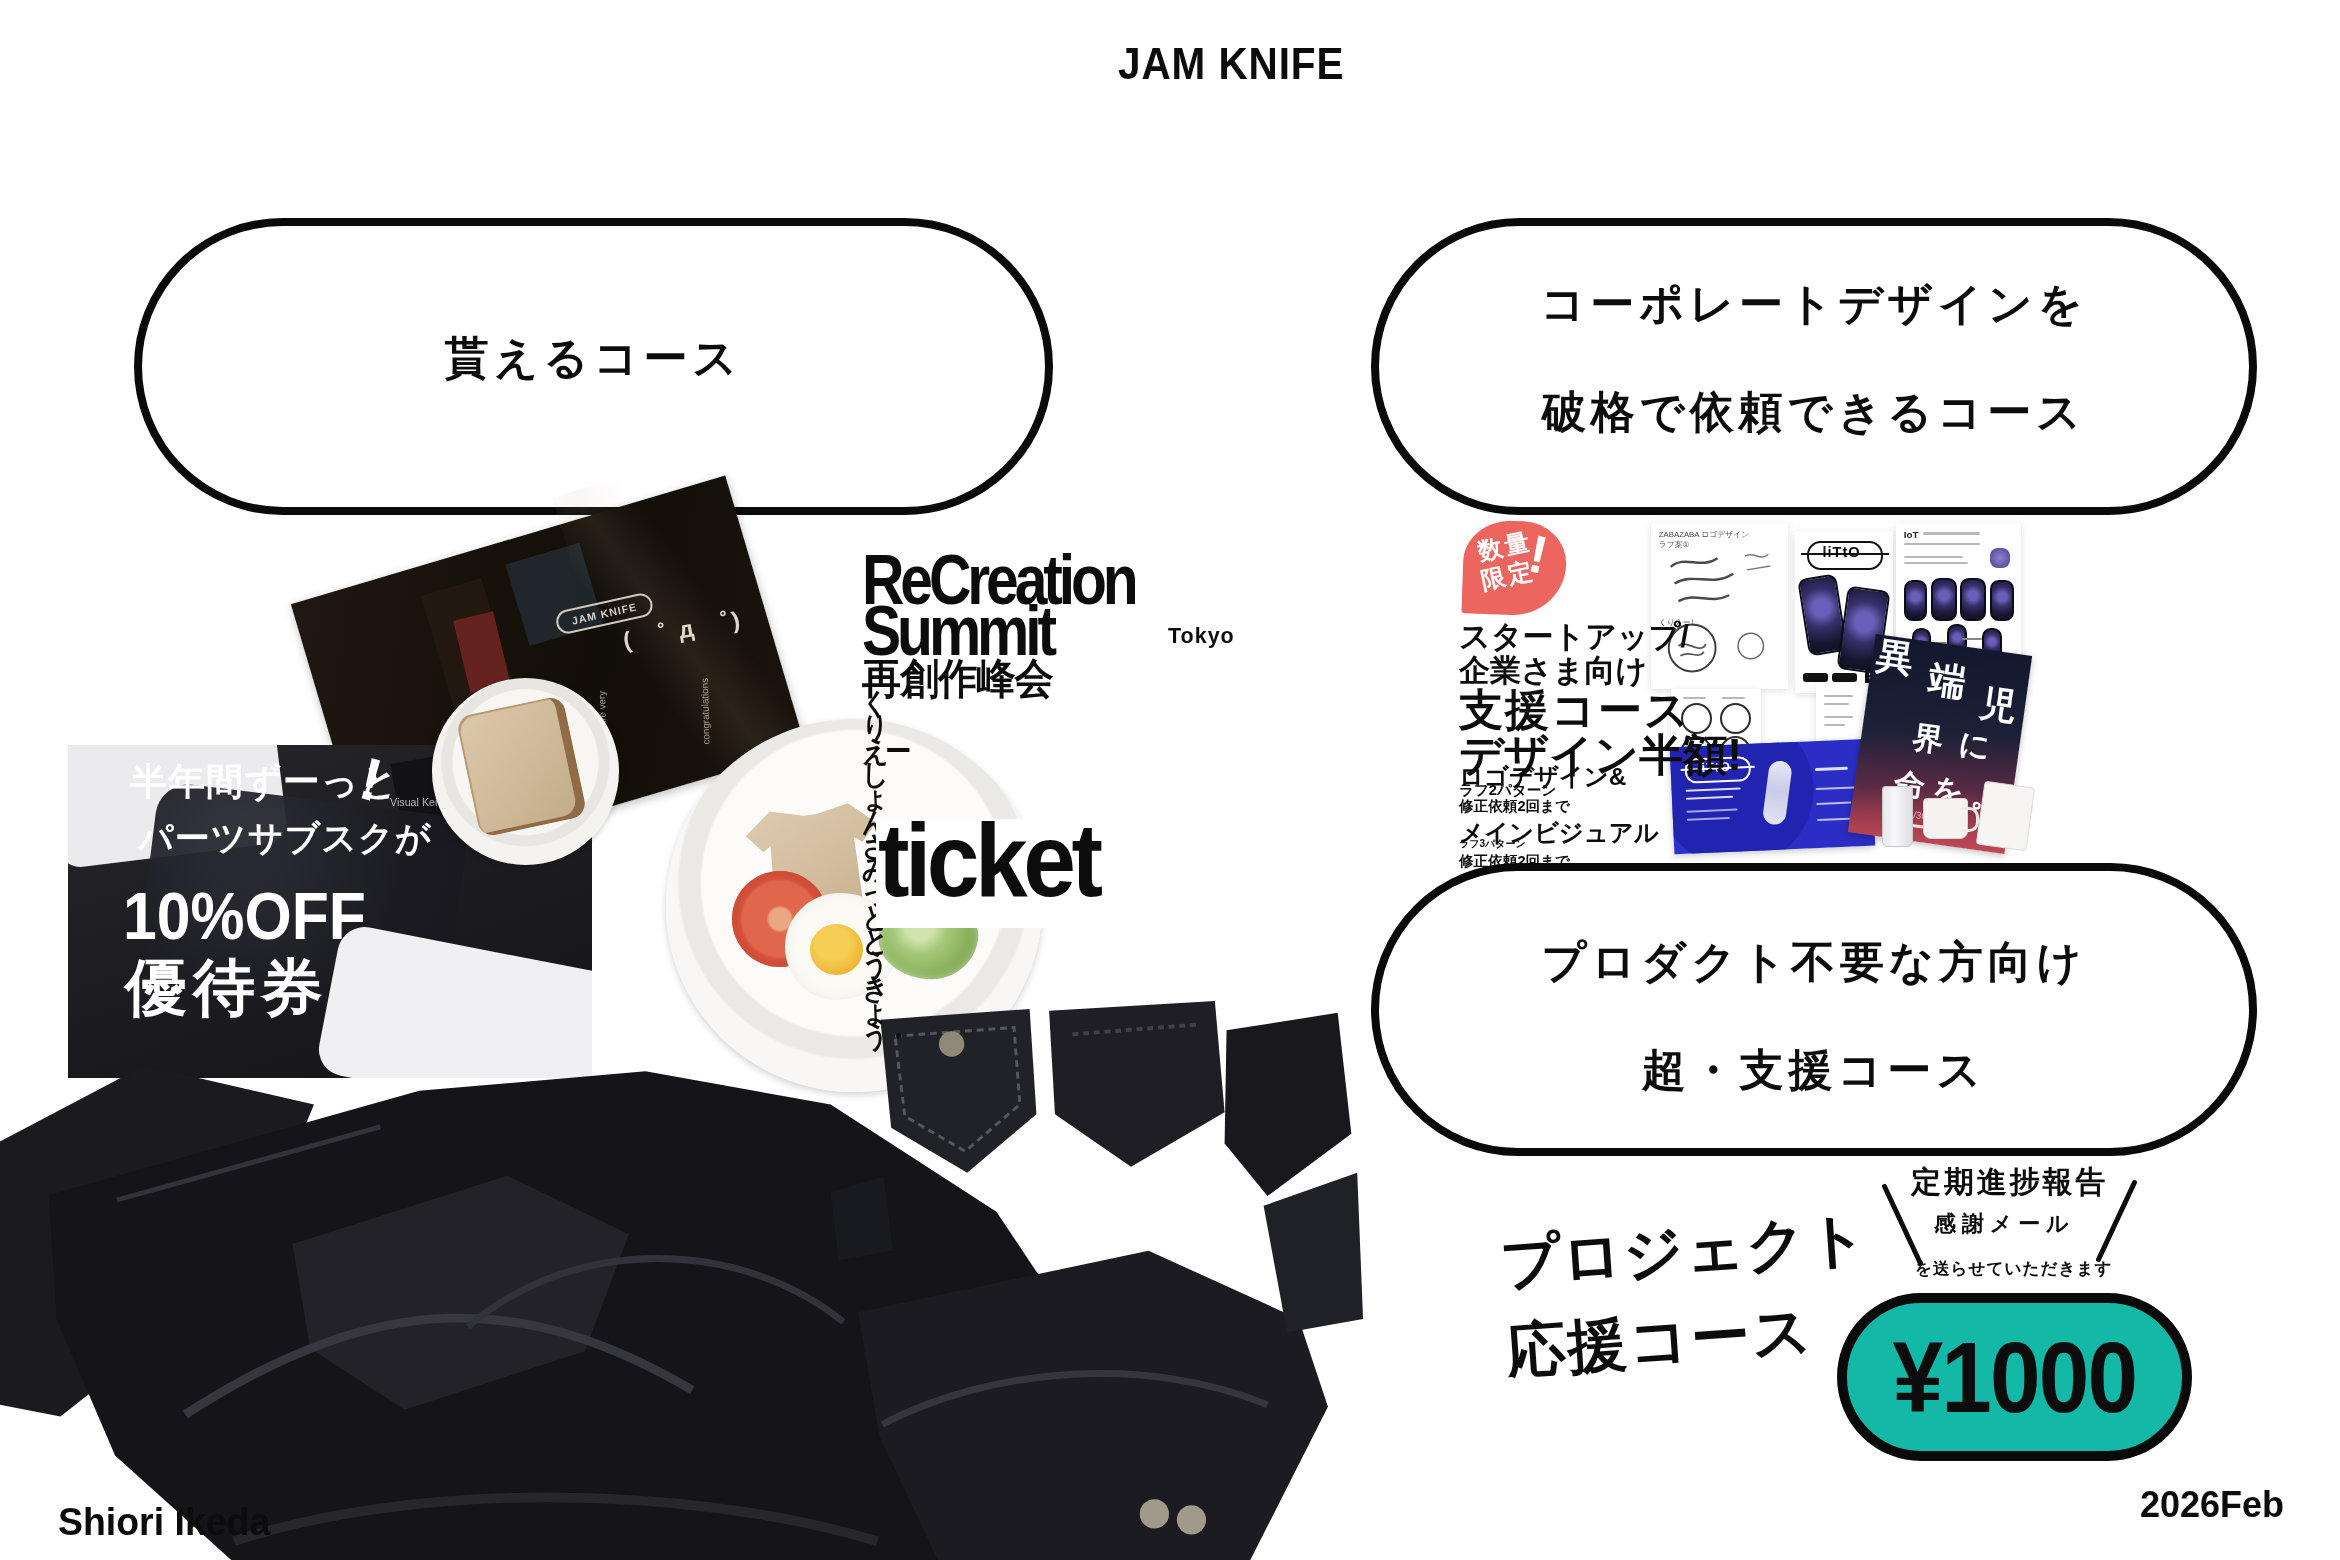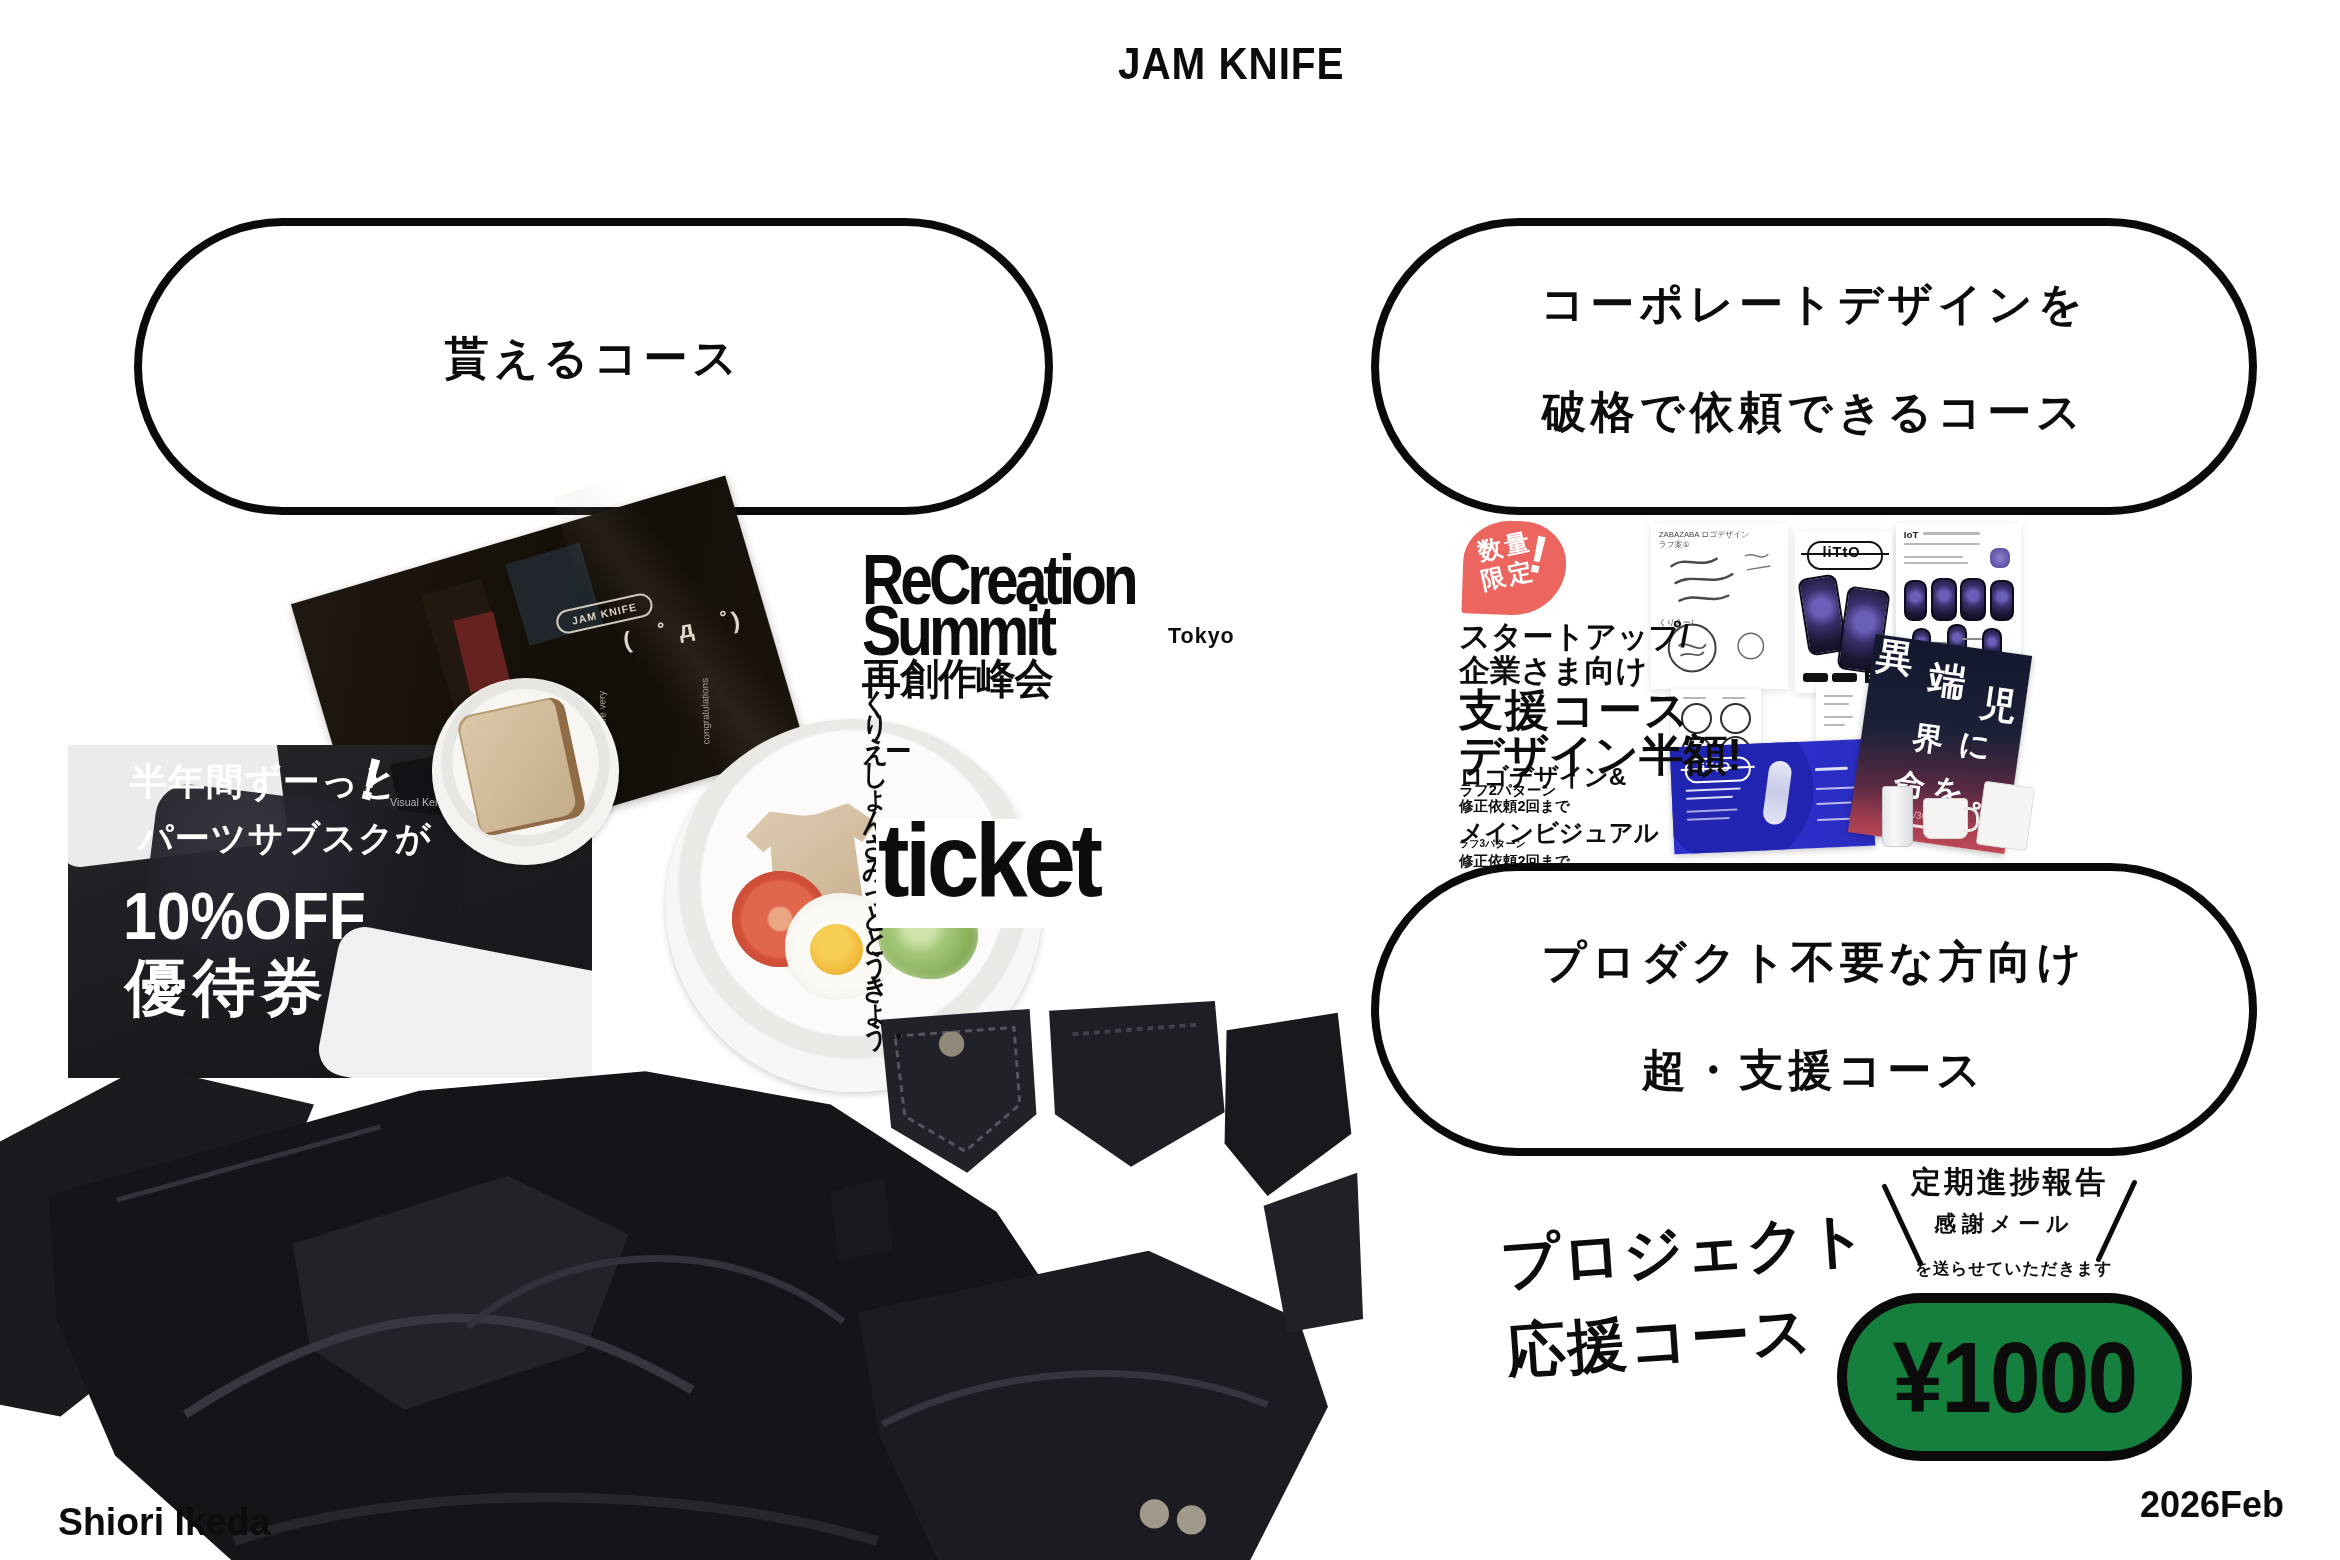--- a/index.html
+++ b/index.html
@@ -242,21 +242,21 @@
   <div class="abs" style="left:2114px;top:1176px;width:4.9px;height:90px;background:#0c0c0c;border-radius:2.9px;transform:rotate(25deg);"></div>
   <div class="abs nw" style="left:1911px;top:1162px;font-size:30px;font-weight:800;letter-spacing:2.9px;">定期進捗報告</div>
   <div class="abs nw" style="left:1934px;top:1209px;font-size:22px;font-weight:800;letter-spacing:5.9px;">感謝メール</div>
   <div class="abs nw" style="left:1915px;top:1258px;font-size:16.6px;font-weight:700;letter-spacing:1px;">を送らせていただきます</div>
 
   <div class="abs" style="left:1498px;top:1225px;transform:rotate(-4deg);transform-origin:left top;">
     <div class="nw" style="font-size:59px;font-weight:900;letter-spacing:1px;">プロジェクト</div>
     <div class="nw" style="font-size:59px;font-weight:900;letter-spacing:2px;margin-top:7.8px;">応援コース</div>
   </div>
 
-  <div class="abs" style="left:1837px;top:1293px;width:335px;height:148px;border:10.7px solid #0a0a0a;border-radius:86px;background:#15803d;
+  <div class="abs" style="left:1837px;top:1293px;width:335px;height:148px;border:10.7px solid #0a0a0a;border-radius:86px;background:#14b8a6;
               display:flex;align-items:center;justify-content:center;">
     <span class="nw" style="font-size:101px;font-weight:800;letter-spacing:-2px;transform:scaleX(.9);">¥1000</span>
   </div>
 
   <div class="abs nw" style="left:58px;top:1500px;font-size:39px;font-weight:700;transform:scaleX(.96);transform-origin:left top;z-index:6;">Shiori Ikeda</div>
   <div class="abs nw" style="left:2140px;top:1484px;font-size:36px;font-weight:700;z-index:6;">2026Feb</div>
 
 </div>
 
 

